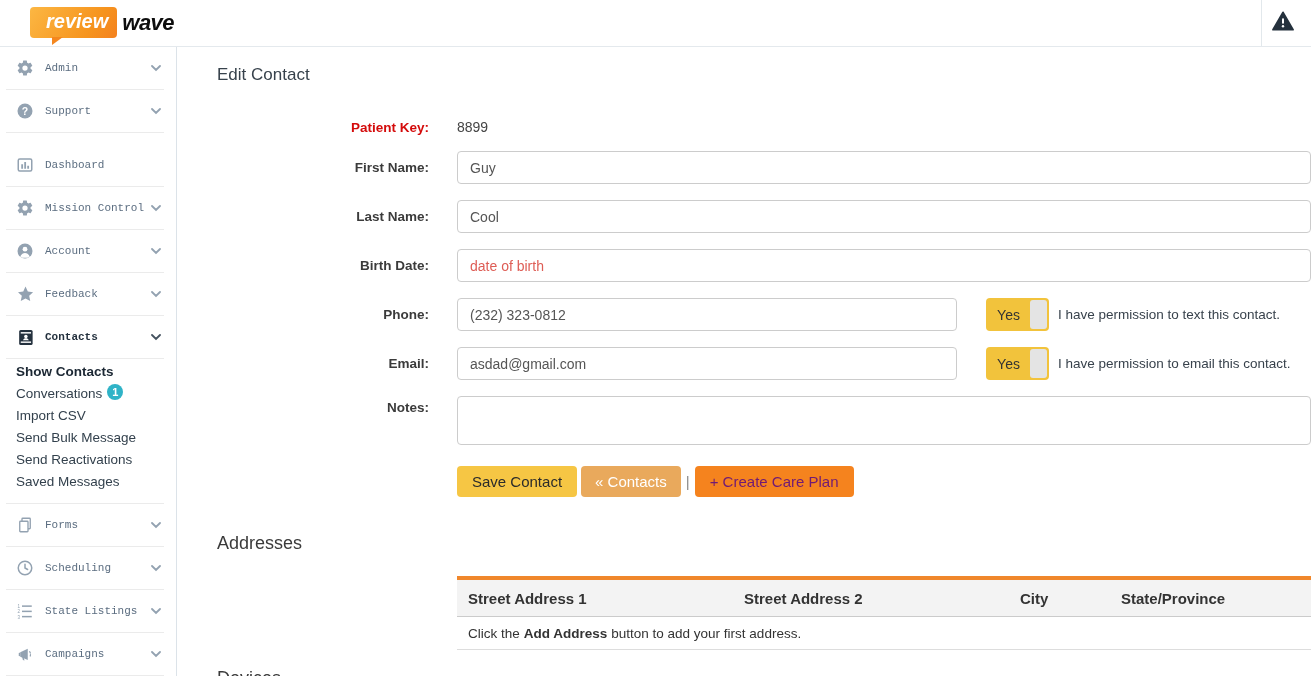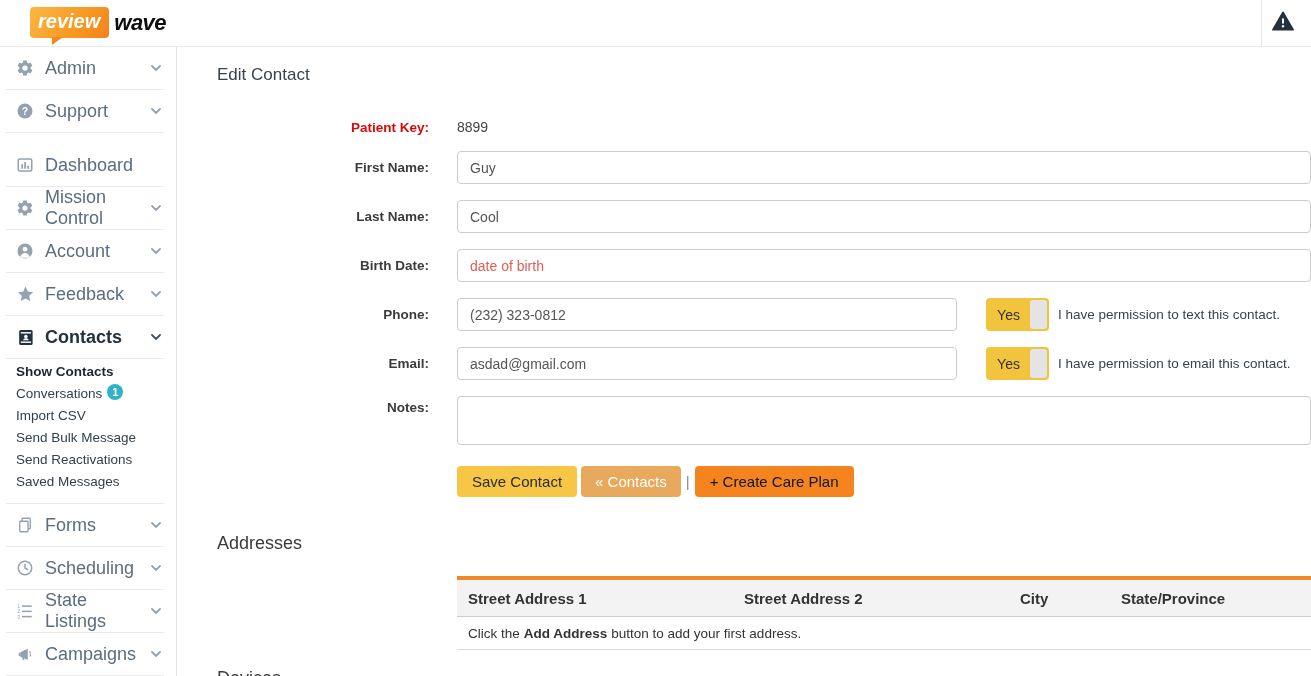--- a/index.html
+++ b/index.html
@@ -4,39 +4,39 @@
 <style>
   * { margin:0; padding:0; box-sizing:border-box; }
   html,body { width:1311px; height:676px; overflow:hidden; background:#fff;
               font-family:"Liberation Sans", sans-serif; }
   .app { position:relative; width:1311px; height:676px; background:#fff; }
 
   
   .header { position:absolute; top:0; left:0; right:0; height:47px; background:#fff;
             border-bottom:1px solid #e4e9ed; z-index:5; }
   .logo { position:absolute; left:30px; top:7px; display:flex; align-items:center; }
-  .logo-bubble { position:relative; display:inline-block; padding:3px 9px 5px 8px;
+  .logo-bubble { position:relative; display:inline-block; padding:3px 9px 5px 16px;
                  background:linear-gradient(125deg,#fcb743 0%,#f6941e 70%,#f4811f 100%);
                  border-radius:4px; color:#fff; font-size:20px; font-style:italic; font-weight:700; }
   .logo-bubble::after { content:""; position:absolute; left:22px; bottom:-7px; width:0; height:0;
                  border-top:8px solid #f4871f; border-right:11px solid transparent; }
   .logo-wave { margin-left:5px; font-size:22px; font-style:italic; font-weight:800;
                color:#0d0d0d; letter-spacing:-0.5px; }
   .header-right-sep { position:absolute; right:49px; top:0; bottom:0; border-left:1px solid #e2e8ec; }
   .header-alert { position:absolute; right:8px; top:0; height:46px; width:40px;
                   display:flex; align-items:center; justify-content:center; cursor:pointer; }
 
   
   .sidebar { position:absolute; top:47px; left:0; bottom:0; width:177px; background:#fff;
              border-right:1px solid #dce3e9; }
   .side-item { height:43px; margin:0 12px 0 6px; border-bottom:1px solid #ebebeb;
                display:flex; align-items:center; padding:0 2px 0 8px; cursor:pointer; }
   .side-item.group-gap { margin-top:11px; }
   .side-icon { width:22px; margin-right:9px; display:flex; align-items:center; justify-content:center; }
-  .side-label { flex:1; font-size:18px; color:#5b6d80; }
+  .side-label { flex:1; font-size:11px; color:#5b6d80;font-family:Liberation Mono, monospace; }
   .side-item.active .side-label { color:#24313e; font-weight:700; }
   .side-chevron { width:12px; display:flex; justify-content:center; }
   .submenu { margin:0 12px 0 6px; border-bottom:1px solid #ebebeb; padding:2px 0 10px 10px; }
   .submenu-item { line-height:22px; font-size:13.5px; color:#33414d; cursor:pointer; white-space:nowrap; }
   .submenu-item.bold { font-weight:700; color:#1b2733; }
   .badge { display:inline-block; margin-left:5px; width:16px; height:16px; border-radius:50%;
            background:#2fb3c7; color:#fff; font-size:11px; font-weight:700; text-align:center;
            line-height:16px; vertical-align:2px; }
 
   
@@ -69,21 +69,21 @@
   .toggle-knob { position:absolute; right:2px; top:2px; bottom:2px; width:17px;
                  background:#e4e4e4; border-radius:3px; }
   .perm-text { margin-left:9px; font-size:13.5px; color:#38424c; }
 
   .btn-row { display:flex; align-items:center; margin-left:240px; margin-bottom:0; }
   .btn { height:31px; border:none; border-radius:4px; font-size:15px; cursor:pointer;
          display:flex; align-items:center; font-family:"Liberation Sans", sans-serif; }
   .btn-save { background:#f6c644; color:#2b2b2b; padding:0 15px; }
   .btn-contacts { background:#e9a95c; color:#fff; padding:0 14px; margin-left:4px; }
   .btn-sep { margin:0 5px; color:#8a8a8a; font-size:15px; }
-  .btn-careplan { background:#f5831e; color:#0f172a; padding:0 15px; }
+  .btn-careplan { background:#f5831e; color:#701a75; padding:0 15px; }
 
   .section-title { margin-top:36px; font-size:18px; line-height:21px; color:#3a3a3a; font-weight:400; }
 
   .addr-table { width:1240px; margin-left:240px; margin-top:22px; border-top:4px solid #f0872b; }
   .addr-head { display:grid; grid-template-columns:276px 276px 101px 230px 1fr;
                background:#f3f3f3; border-bottom:1px solid #cbcbcb; height:37px; align-items:center; }
   .addr-head-cell { padding-left:11px; font-size:15px; font-weight:700; color:#333; white-space:nowrap; }
   .addr-empty-row { height:33px; display:flex; align-items:center; padding-left:11px;
                     border-bottom:1px solid #ddd; font-size:13.5px; color:#333; }
   .addr-empty-row b { margin:0 4px; }

